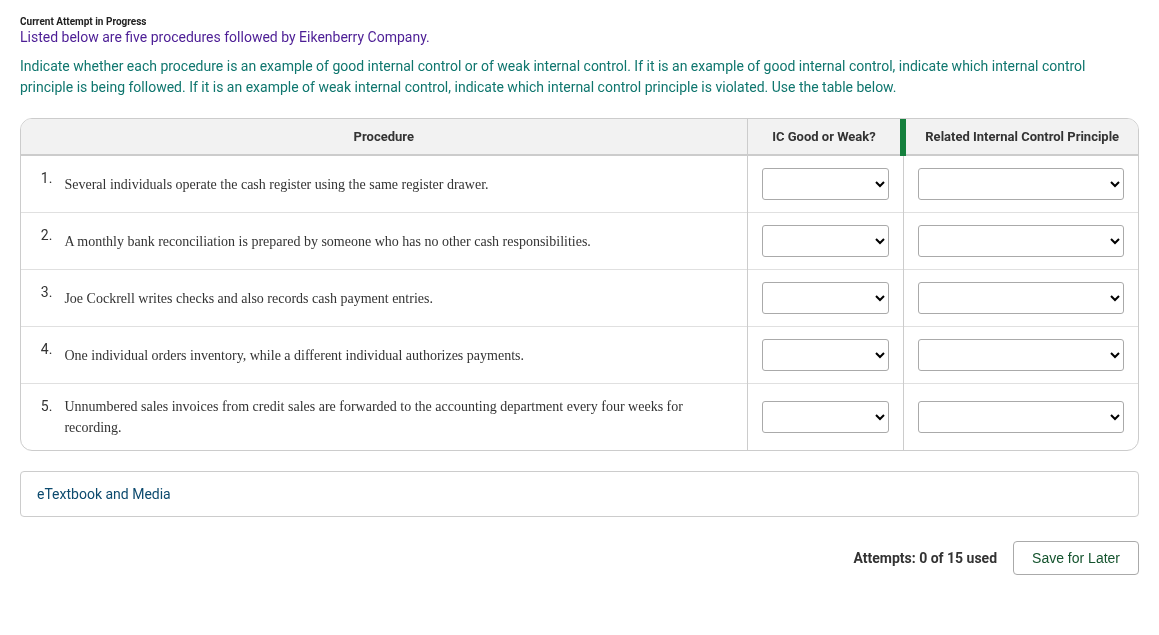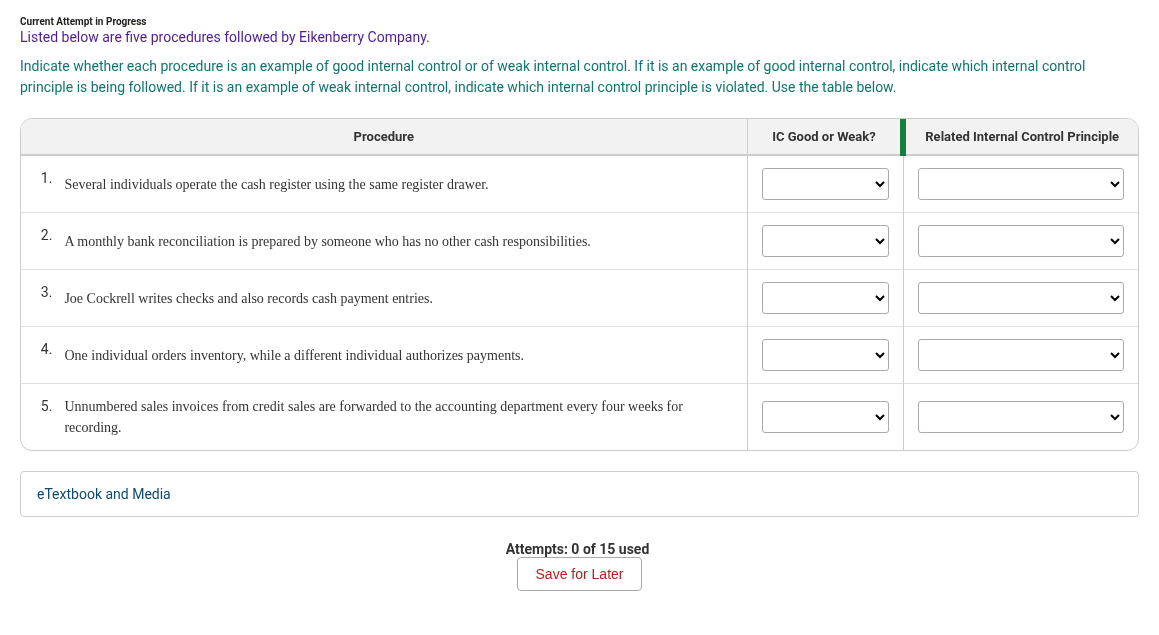--- a/index.html
+++ b/index.html
@@ -138,39 +138,40 @@
       border-radius: 4px;
       padding: 14px 16px;
       margin-bottom: 16px;
       font-size: 14px;
       color: #0c4a6e;
       background: #fff;
     }
 
     .footer-bar {
       display: flex;
+      justify-content: flex-end;
       align-items: center;
+      gap: 12px;
       padding: 8px 0;
-      flex-direction: column;
     }
 
     .attempts-text {
       font-size: 14px;
       font-weight: bold;
       color: #333;
       margin-right: 4px;
     }
 
     .save-btn {
       background: #fff;
       border: 1px solid #aaa;
       border-radius: 4px;
       padding: 8px 18px;
       font-size: 14px;
-      color: #b91c1c;
+      color: #14532d;
       cursor: pointer;
     }
 
     .submit-btn {
       background: #1a73e8;
       border: none;
       border-radius: 4px;
       padding: 8px 20px;
       font-size: 14px;
       color: #fff;

